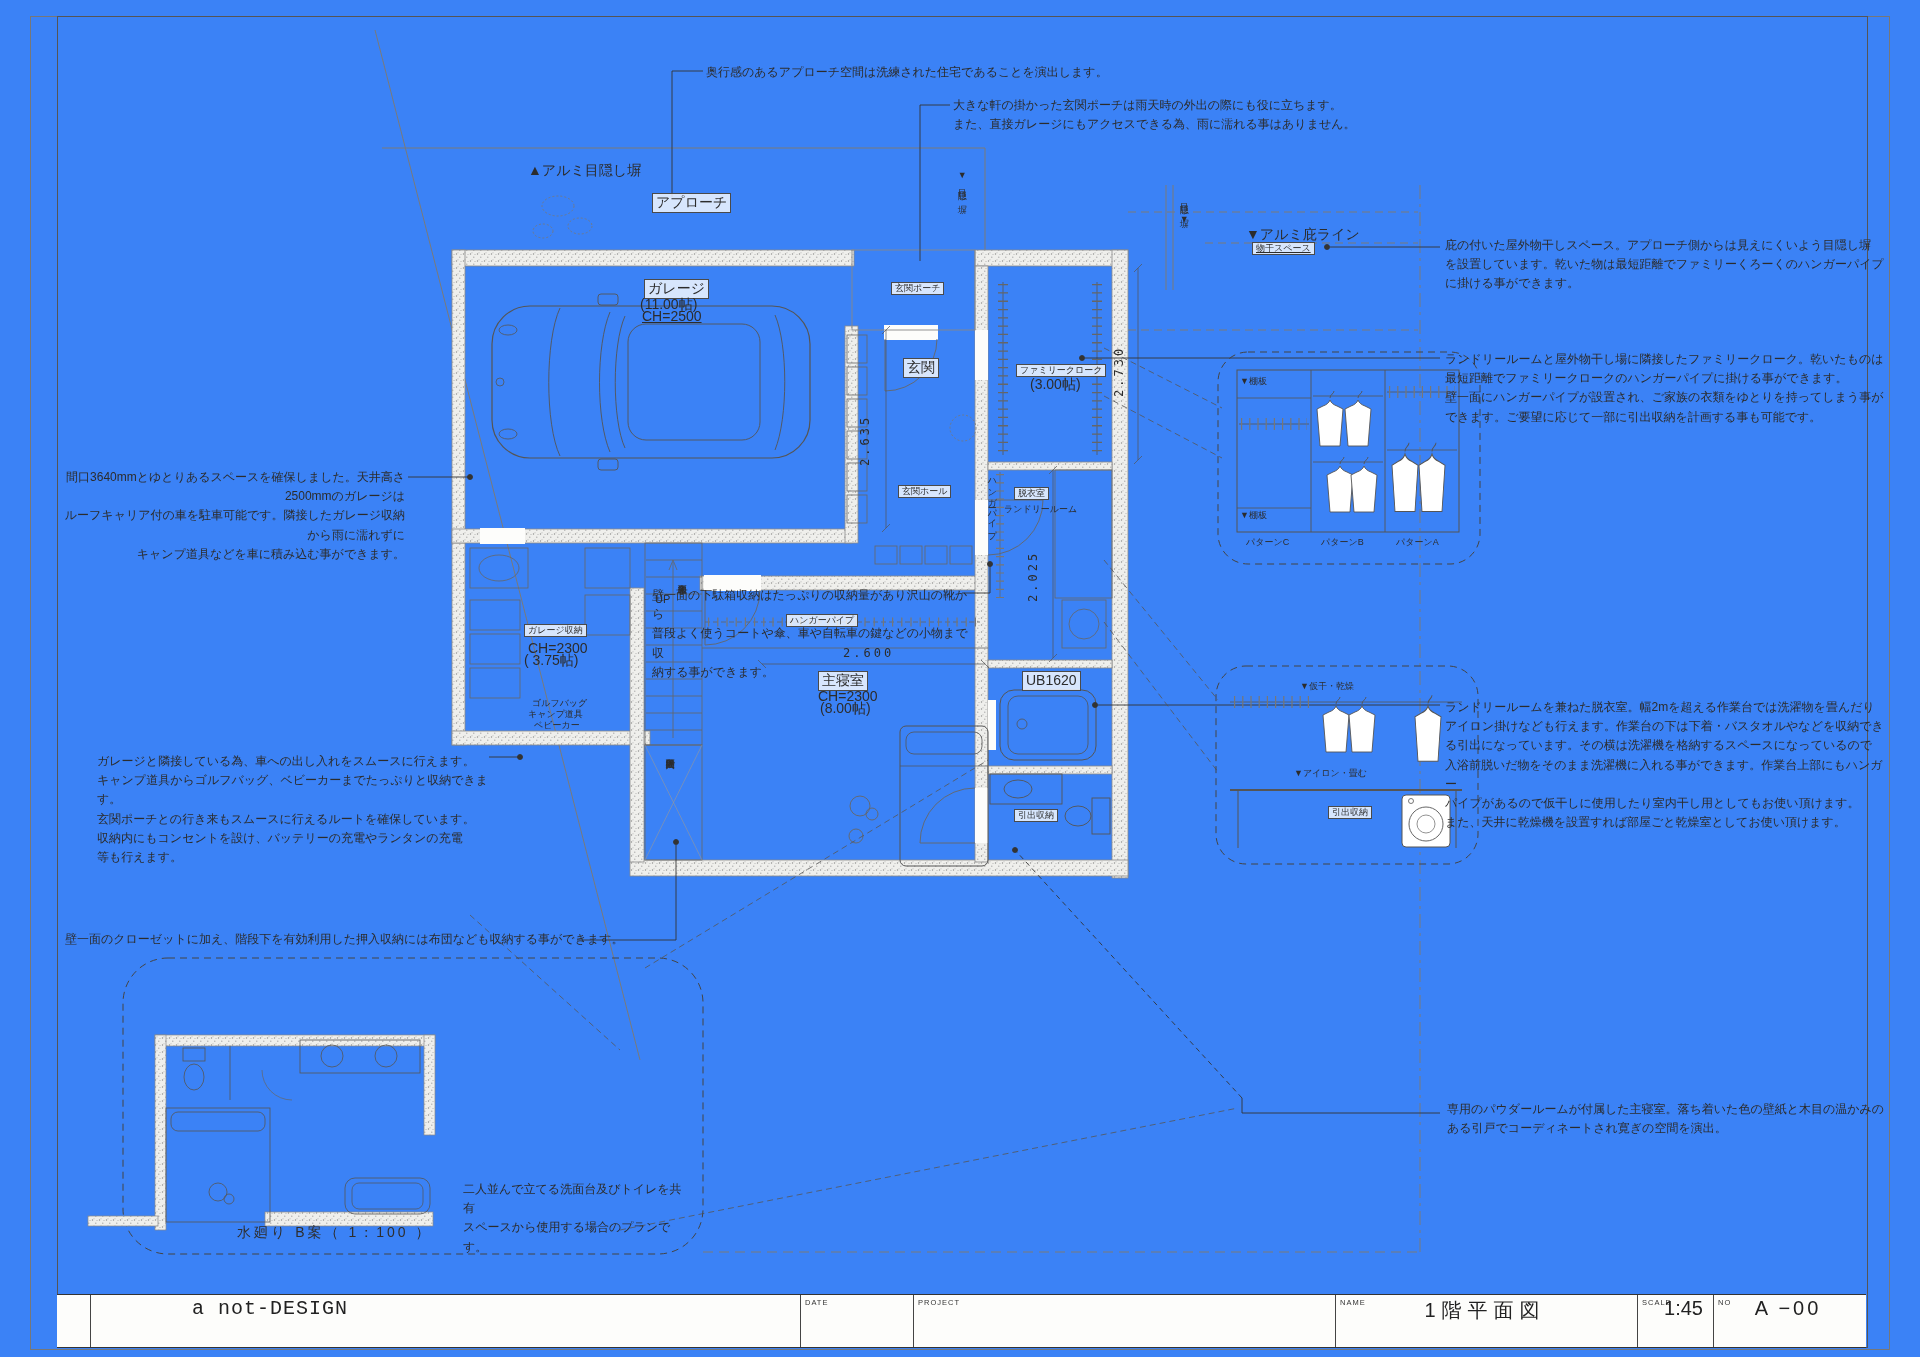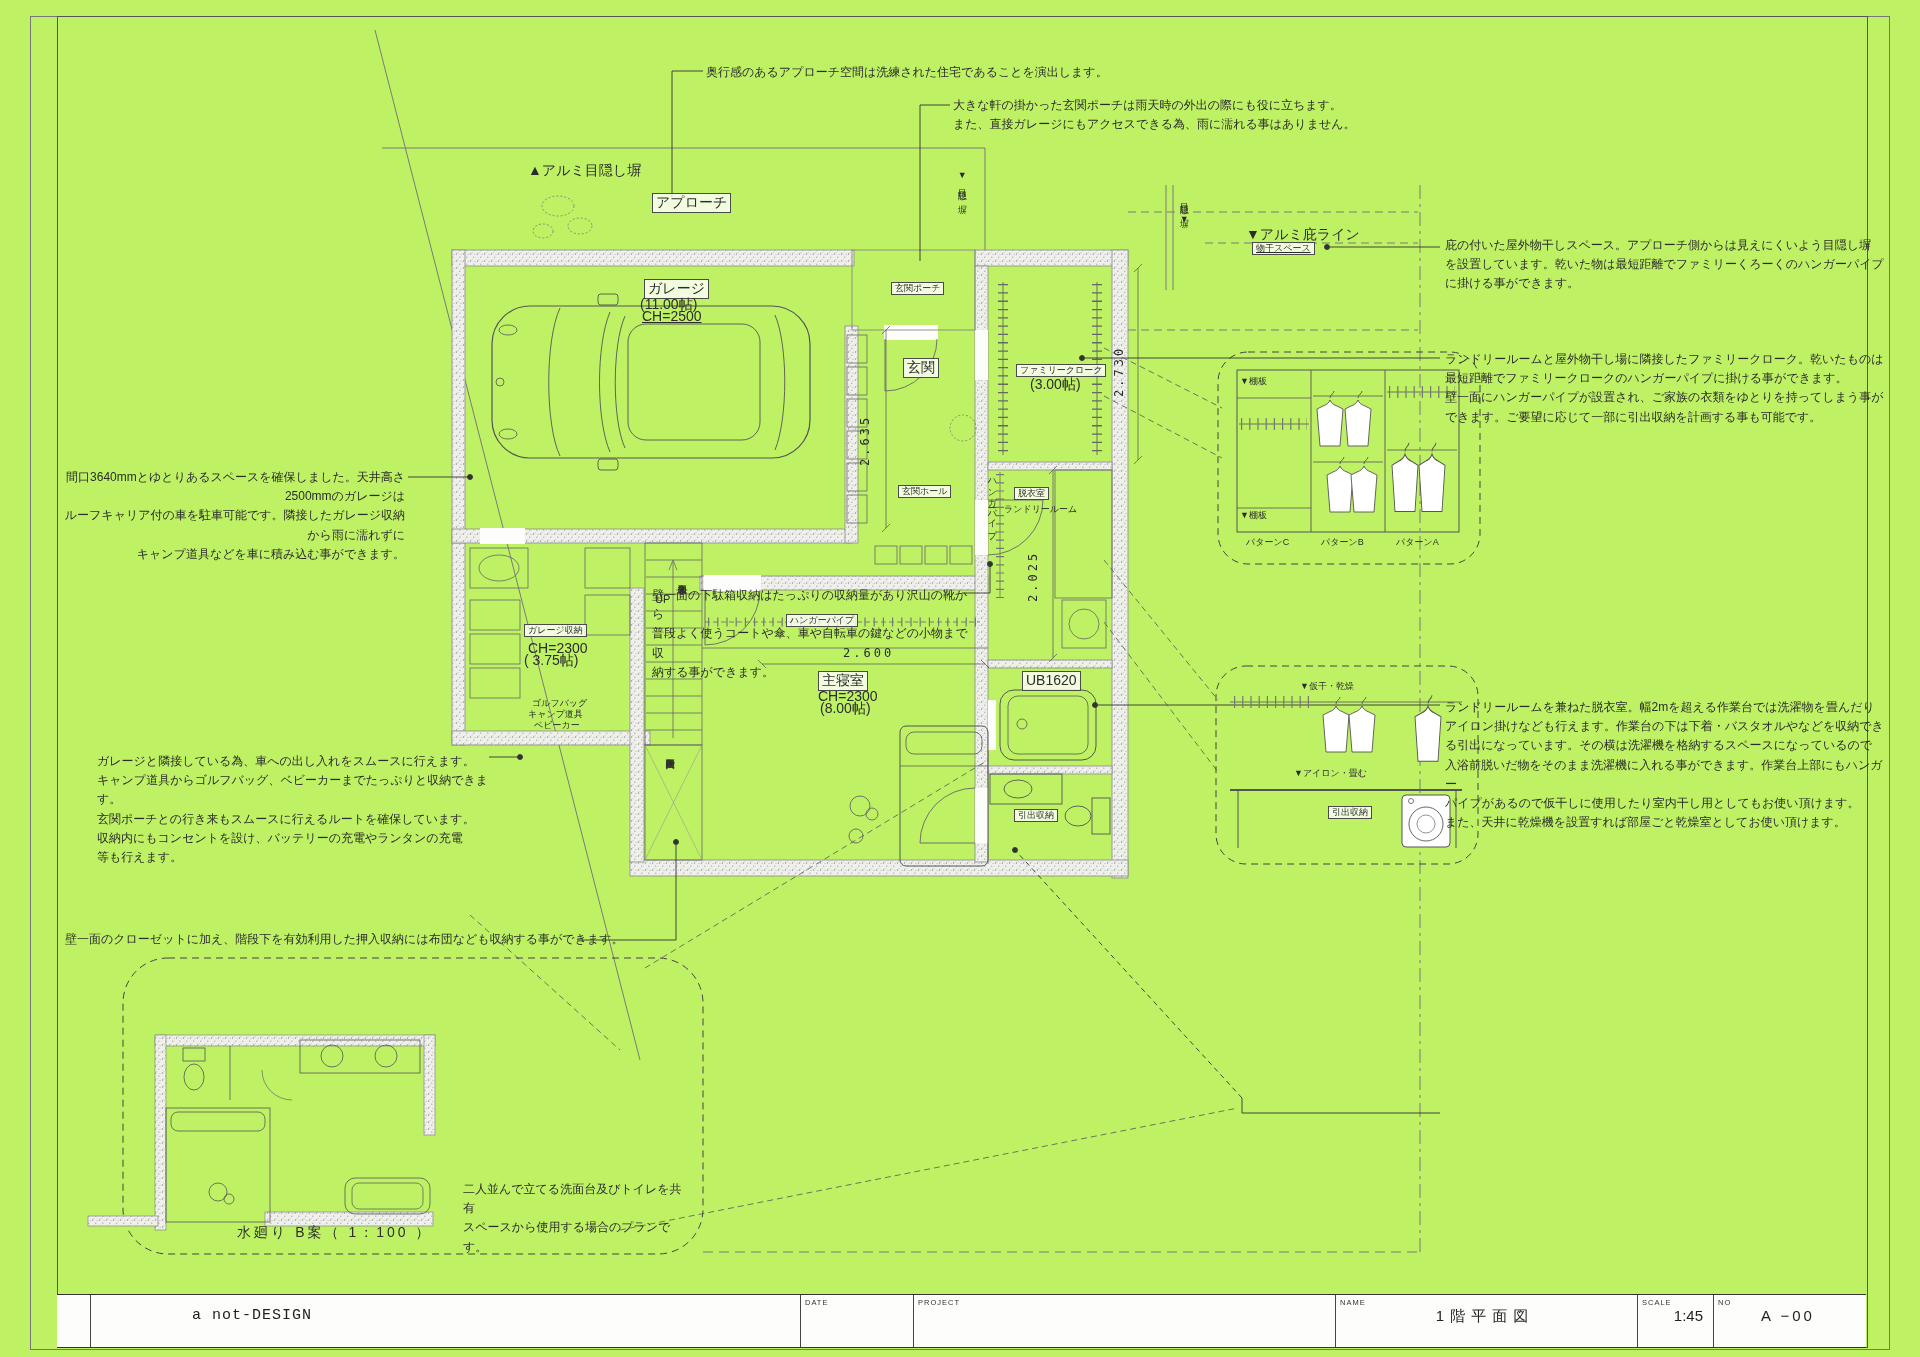--- a/index.html
+++ b/index.html
@@ -1,33 +1,33 @@
 <!DOCTYPE html>
 <html><head>
 <meta charset="utf-8">
 <style>
   html,body{margin:0;padding:0;background:#e8e8e6;}
-  #sheet{position:relative;width:1920px;height:1357px;background:#bef264;overflow:hidden;
+  #sheet{position:relative;width:1920px;height:1357px;background:#3b82f6;overflow:hidden;
          font-family:"Liberation Sans",sans-serif;color:#2e2e2e;}
   svg{position:absolute;left:0;top:0;}
   .frame-outer{position:absolute;left:30px;top:16px;width:1858px;height:1332px;border:1px solid #777;}
   .frame-inner{position:absolute;left:57px;top:16px;width:1809px;height:1330px;border:1px solid #555;}
   .note{position:absolute;font-size:12px;line-height:1.6;white-space:pre-line;color:#2c2c2c;}
   .lbl{position:absolute;font-size:14px;line-height:1.25;white-space:nowrap;color:#2c2c2c;}
   .boxed{border:1px solid #4a4a4a;padding:0 3px;background:rgba(255,255,255,.8);}
   .vtext{writing-mode:vertical-rl;text-orientation:upright;letter-spacing:2px;}
   .small{font-size:9px;}
   .dim{position:absolute;font-family:"DejaVu Sans Mono",monospace;font-size:12px;letter-spacing:3px;color:#2c2c2c;white-space:nowrap;}
   .rot{transform:rotate(-90deg);transform-origin:left bottom;}
   .caption{position:absolute;font-size:14px;letter-spacing:3px;}
   
   #titleblock{position:absolute;left:57px;top:1294px;width:1809px;height:52px;border-top:1.5px solid #333;border-bottom:1.5px solid #333;background:#fdfdfb;}
   .tb-div{position:absolute;top:0;width:1px;height:52px;background:#444;}
   .tb-lab{position:absolute;top:3px;font-size:7.5px;letter-spacing:1px;color:#333;}
-  .tb-val{position:absolute;top:12px;font-size:15px;color:#222;}
+  .tb-val{position:absolute;top:2px;font-size:20px;color:#222;}
   .company{font-family:"Liberation Mono",monospace;letter-spacing:1px;}
 </style>
 </head>
 <body>
 
 <div id="sheet">
 
   <div class="frame-outer"></div>
   <div class="frame-inner"></div>
 
@@ -345,20 +345,22 @@
 玄関ポーチとの行き来もスムースに行えるルートを確保しています。
 収納内にもコンセントを設け、バッテリーの充電やランタンの充電
 等も行えます。</div>
   <div class="note" style="left:1445px;top:698px;width:448px;">ランドリールームを兼ねた脱衣室。幅2mを超える作業台では洗濯物を畳んだり
 アイロン掛けなども行えます。作業台の下は下着・バスタオルやなどを収納でき
 る引出になっています。その横は洗濯機を格納するスペースになっているので
 入浴前脱いだ物をそのまま洗濯機に入れる事ができます。作業台上部にもハンガー
 パイプがあるので仮干しに使用したり室内干し用としてもお使い頂けます。
 また、天井に乾燥機を設置すれば部屋ごと乾燥室としてお使い頂けます。</div>
   <div class="note" style="left:65px;top:930px;width:620px;">壁一面のクローゼットに加え、階段下を有効利用した押入収納には布団なども収納する事ができます。</div>
+  <div class="note" style="left:1447px;top:1100px;width:445px;">専用のパウダールームが付属した主寝室。落ち着いた色の壁紙と木目の温かみの
+ある引戸でコーディネートされ寛ぎの空間を演出。</div>
 
   <div class="lbl" style="left:528px;top:162px;">▲アルミ目隠し塀</div>
   <div class="lbl boxed" style="left:652px;top:193px;">アプローチ</div>
   <div class="lbl" style="left:1246px;top:226px;">▼アルミ庇ライン</div>
   <div class="lbl boxed small" style="left:1252px;top:242px;text-decoration:underline;">物干スペース</div>
   <div class="lbl vtext small" style="left:956px;top:170px;">▼目隠し塀</div>
   <div class="lbl vtext small" style="left:1178px;top:196px;">目隠し塀▼</div>
 
   <div class="lbl boxed" style="left:644px;top:279px;">ガレージ</div>
   <div class="lbl" style="left:640px;top:296px;">(11.00帖)</div>

